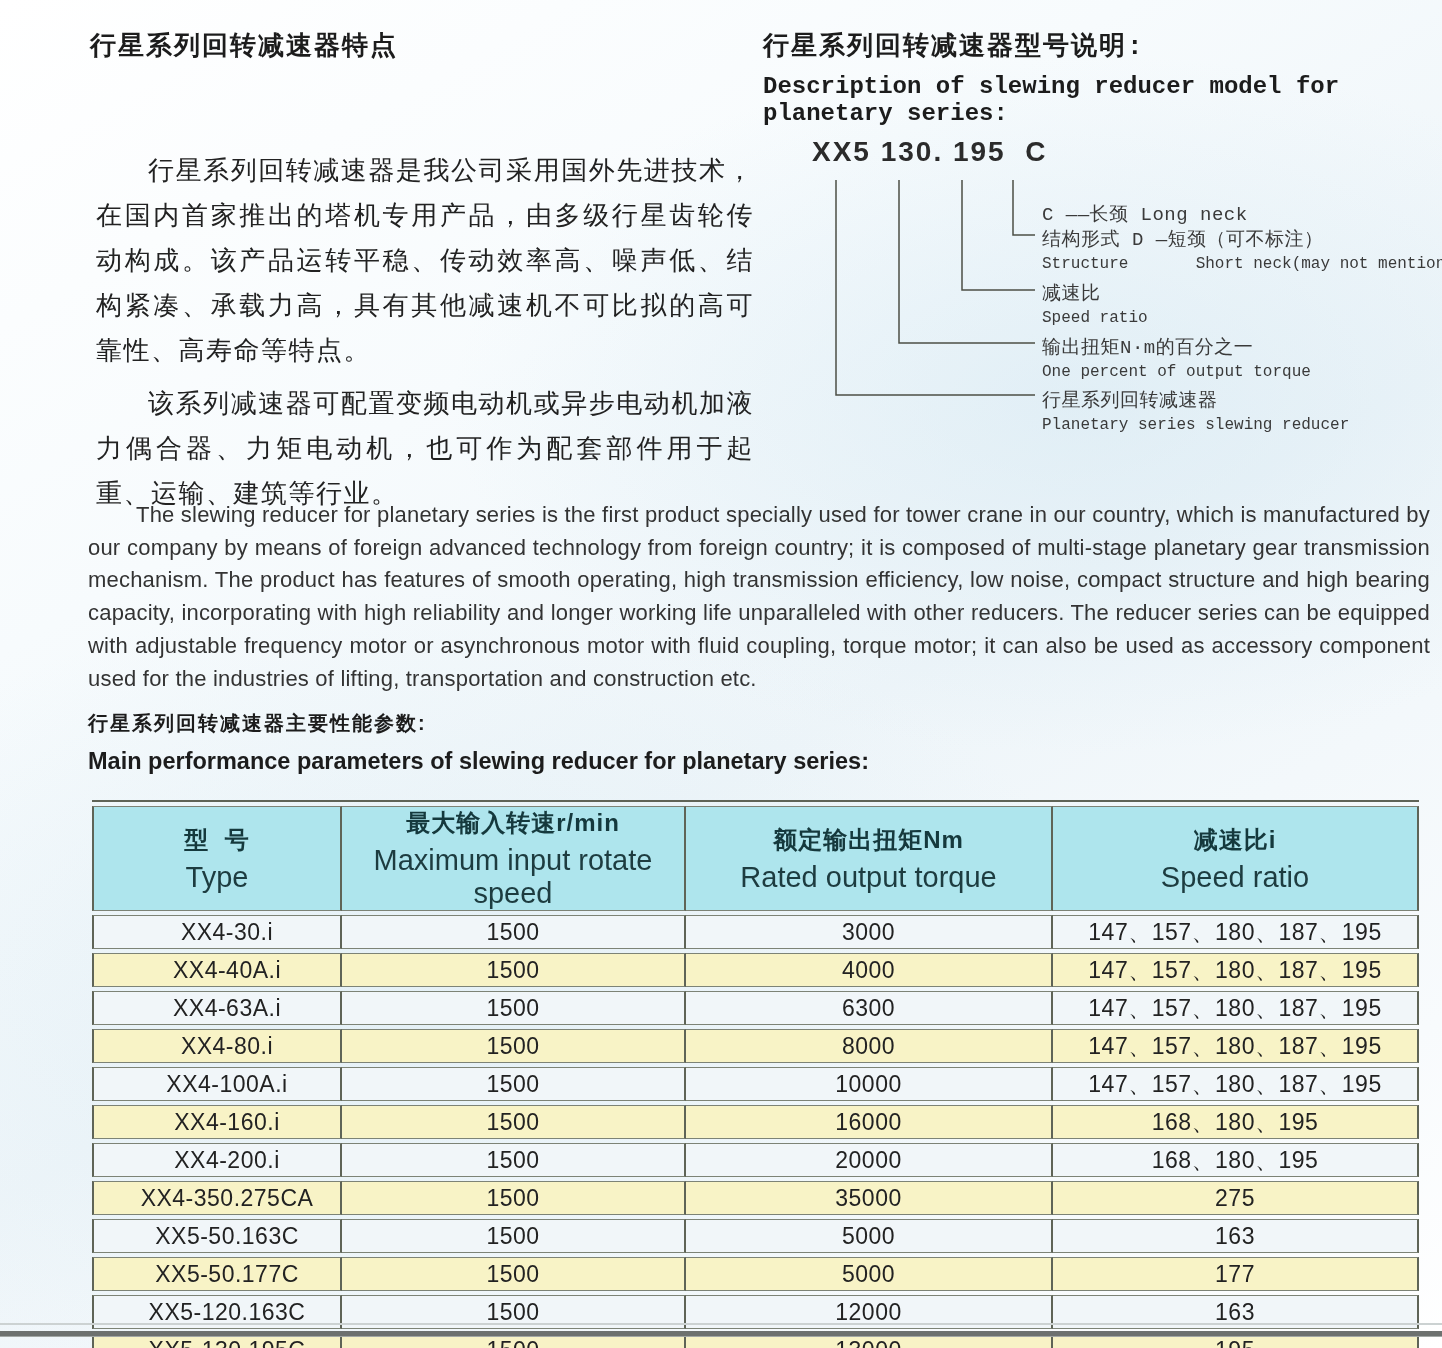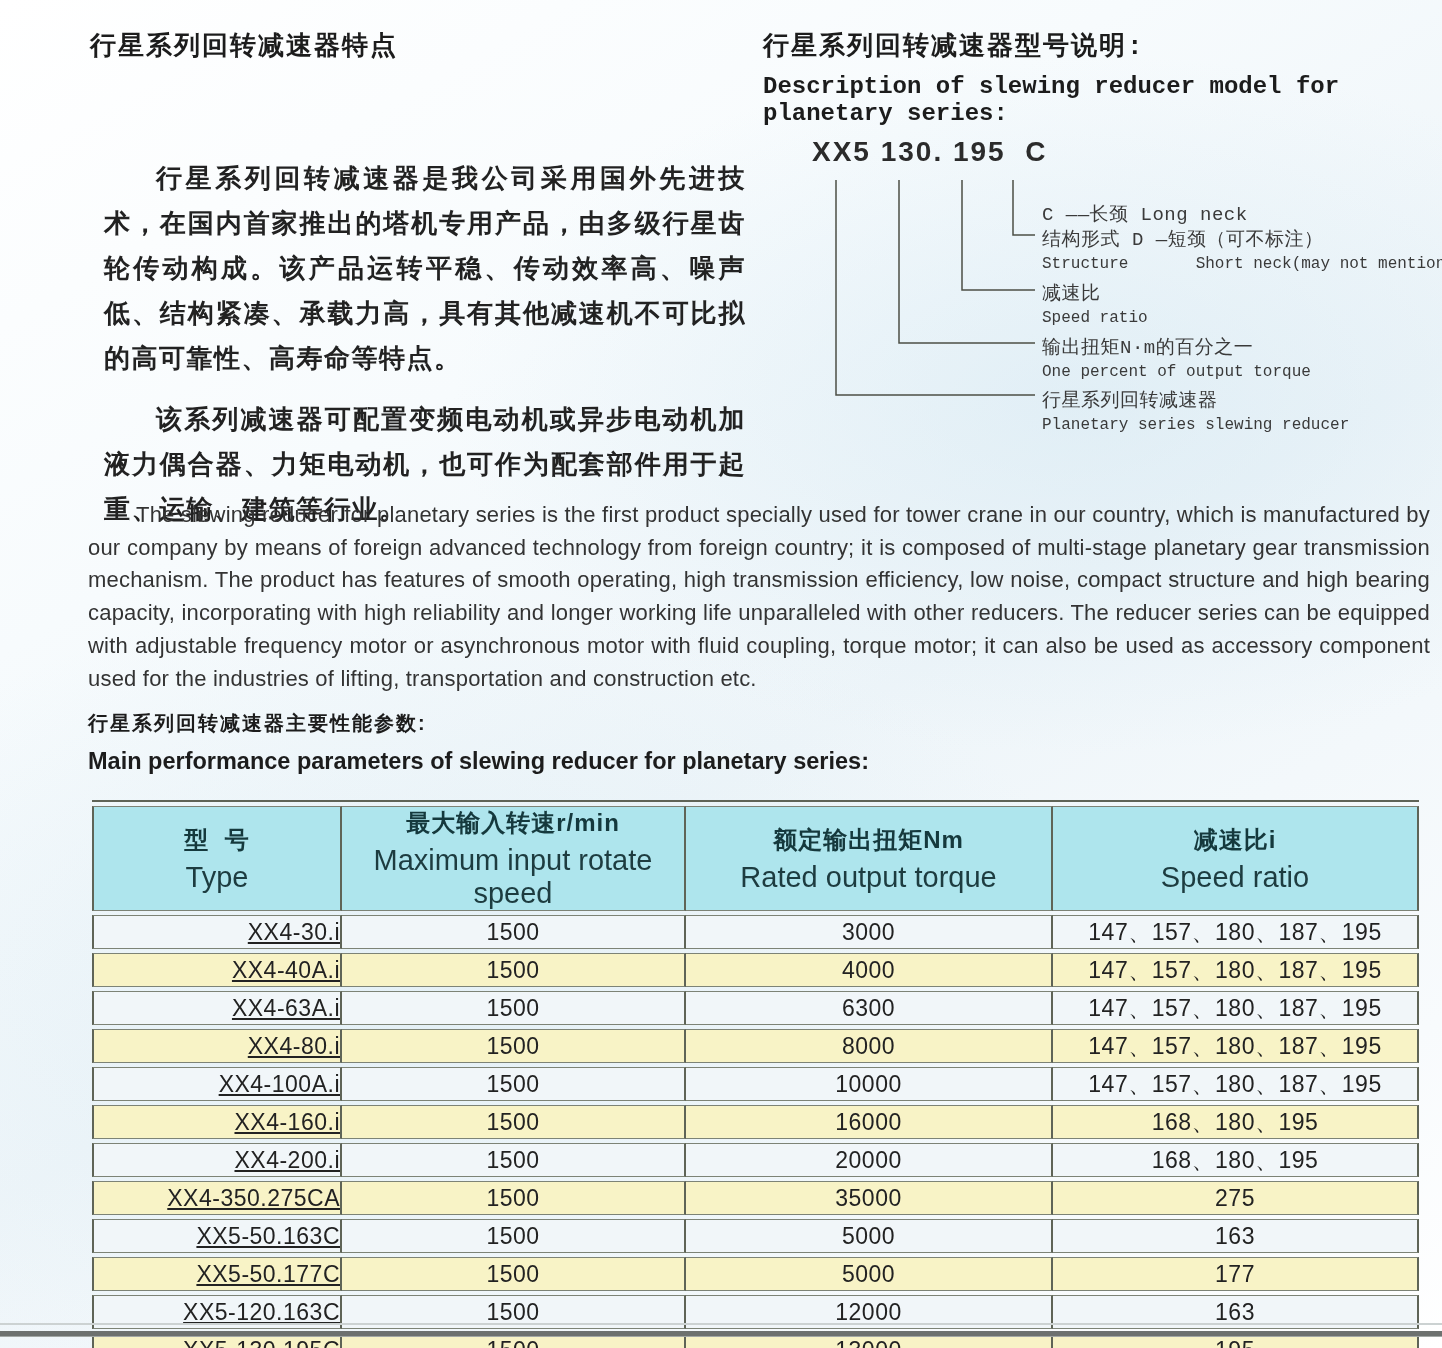--- a/index.html
+++ b/index.html
@@ -15,21 +15,21 @@
       linear-gradient(150deg,#ffffff 0%,#f7fbfd 30%,#eef5f9 55%,#f8fbfd 85%,#ffffff 100%);
   }
 
   
   .features{position:absolute;left:90px;top:28px;width:672px;}
   .features h2{margin:0;font-size:26px;font-weight:bold;letter-spacing:2px;}
   .features h3{margin:10px 0 0 0;font-size:24px;font-weight:bold;}
   .cn-text{position:absolute;left:88px;top:140px;width:674px;
     font-size:26px;line-height:45px;letter-spacing:1.5px;
     text-align:justify;color:#222;}
-  .cn-text p{margin:16px;text-indent:2em;font-weight:bold;}
+  .cn-text p{margin:8px;text-indent:2em;}
 
   
   .model-desc{position:absolute;left:763px;top:28px;width:677px;font-family:Liberation Mono, monospace;}
   .model-desc h2{margin:0;font-size:26px;font-weight:bold;letter-spacing:2px;}
   .model-desc h3{margin:10px 0 0 0;font-size:24px;font-weight:bold;}
 
   .diagram{position:absolute;left:780px;top:130px;width:662px;height:335px;}
   .model-code{position:absolute;left:32px;top:6px;font-size:28px;font-weight:600;
     letter-spacing:2px;white-space:pre;color:#2b2b2b;}
   .diagram svg{position:absolute;left:0;top:0;}
@@ -59,21 +59,21 @@
     border-right:2px solid var(--grid_dark,#5f6457);
     padding:0;}
   table.perf th:first-child,table.perf td:first-child{
     border-left:2px solid var(--grid_dark,#5f6457);}
   table.perf th{background:var(--header_bg,#aee5ed);height:74px;
     vertical-align:middle;text-align:center;}
   .th-zh{font-size:24px;font-weight:bold;letter-spacing:1px;white-space:pre;color:#15393d;}
   .th-en{font-size:29px;font-weight:normal;margin-top:5px;color:#1d3c40;}
   table.perf td{height:32px;text-align:center;font-size:23px;color:#222;
     letter-spacing:.5px;}
-  table.perf td.cell-type{text-align:right;padding-left:20px;text-decoration:underline;}
+  table.perf td.cell-type{text-align:center;padding-left:20px;}
   tr.band-blue td{background:var(--row_blue,#f1f6f9);}
   tr.band-yellow td{background:var(--row_yellow,#f8f3c6);}
 
   
   .rule-light{position:absolute;left:0;top:1323px;width:1442px;height:2px;background:#ccd2d2;}
   .rule-dark{position:absolute;left:0;top:1331px;width:1442px;height:5px;background:#6d716f;border-bottom:1px solid #a2a7a5;}
 </style>
 </head>
 <body>
 

